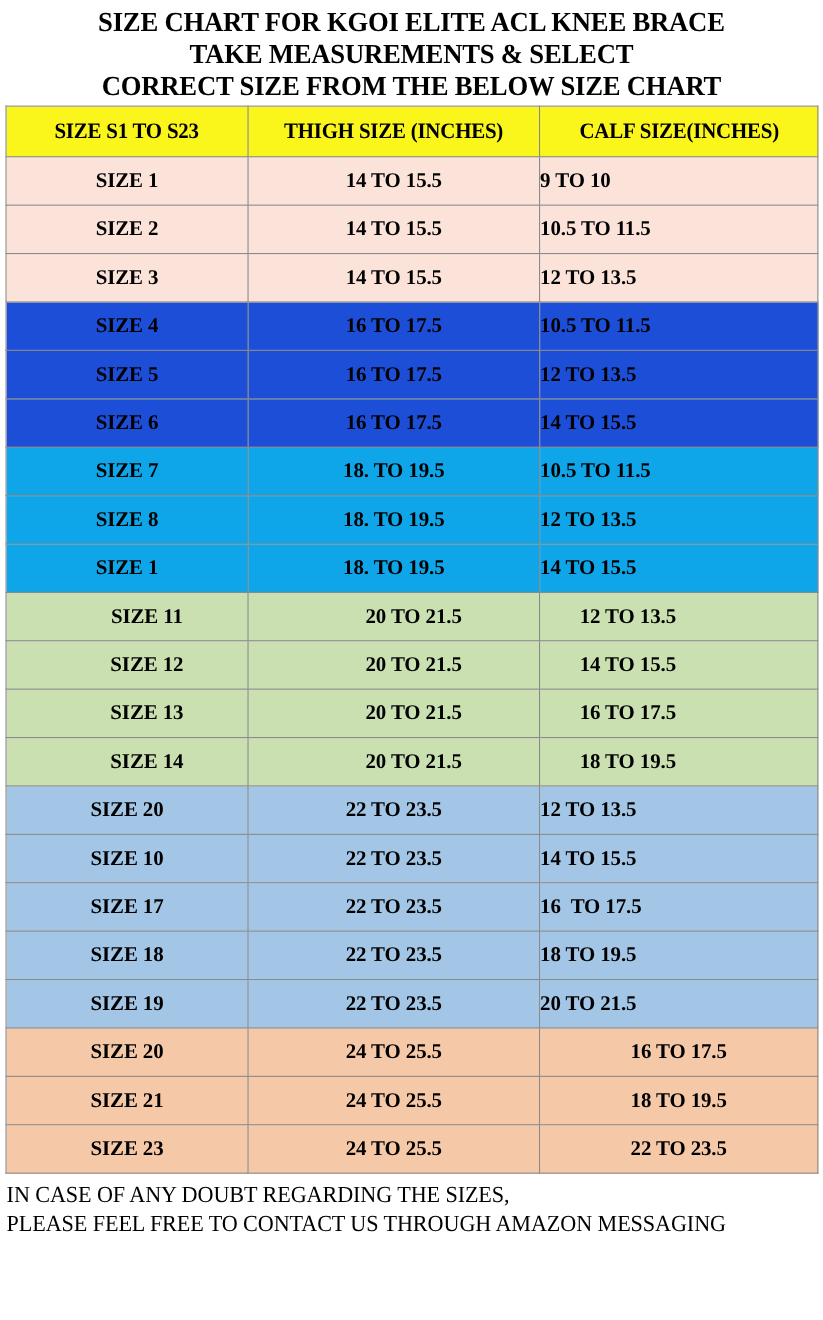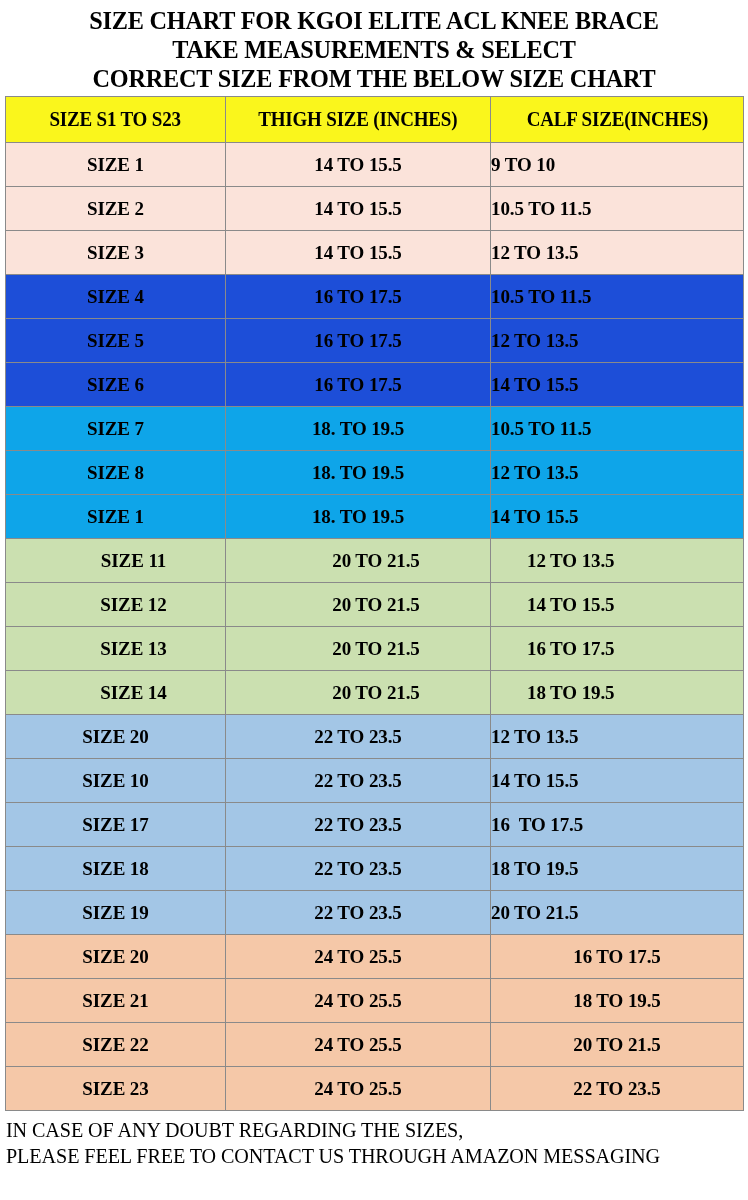--- a/index.html
+++ b/index.html
@@ -245,25 +245,20 @@
           <td class="cell-size">SIZE 20</td>
           <td class="cell-thigh">24 TO 25.5</td>
           <td class="cell-calf">16 TO 17.5</td>
         </tr>
         <tr class="band-peach">
           <td class="cell-size">SIZE 21</td>
           <td class="cell-thigh">24 TO 25.5</td>
           <td class="cell-calf">18 TO 19.5</td>
         </tr>
         <tr class="band-peach">
-          <td class="cell-size">SIZE 22</td>
-          <td class="cell-thigh">24 TO 25.5</td>
-          <td class="cell-calf">20 TO 21.5</td>
-        </tr>
-        <tr class="band-peach">
           <td class="cell-size">SIZE 23</td>
           <td class="cell-thigh">24 TO 25.5</td>
           <td class="cell-calf">22 TO 23.5</td>
         </tr>
       </tbody>
   </table>
 
   <div class="footer">
     <div>IN CASE OF ANY DOUBT REGARDING THE SIZES,</div>
     <div>PLEASE FEEL FREE TO CONTACT US THROUGH AMAZON MESSAGING</div>

